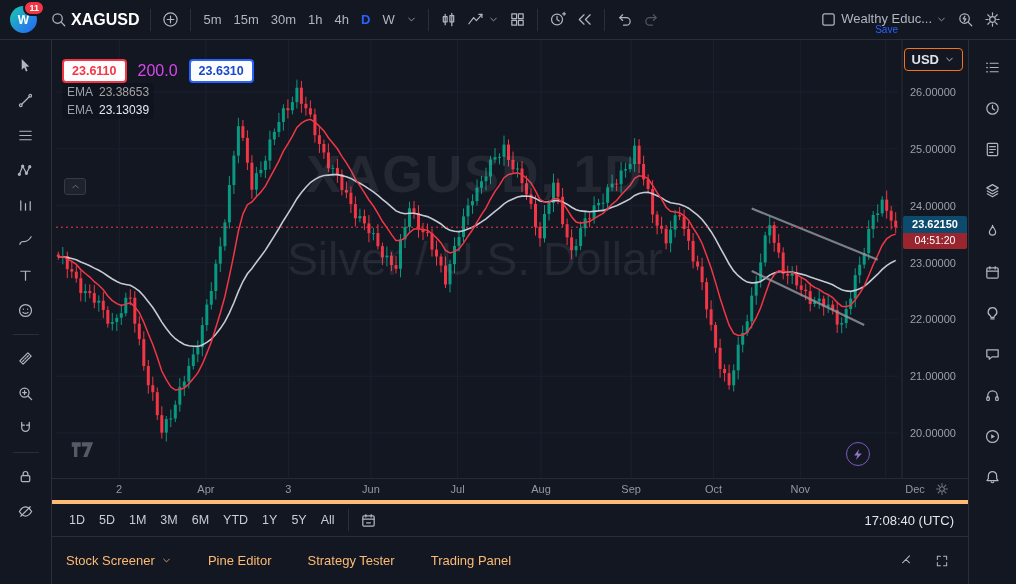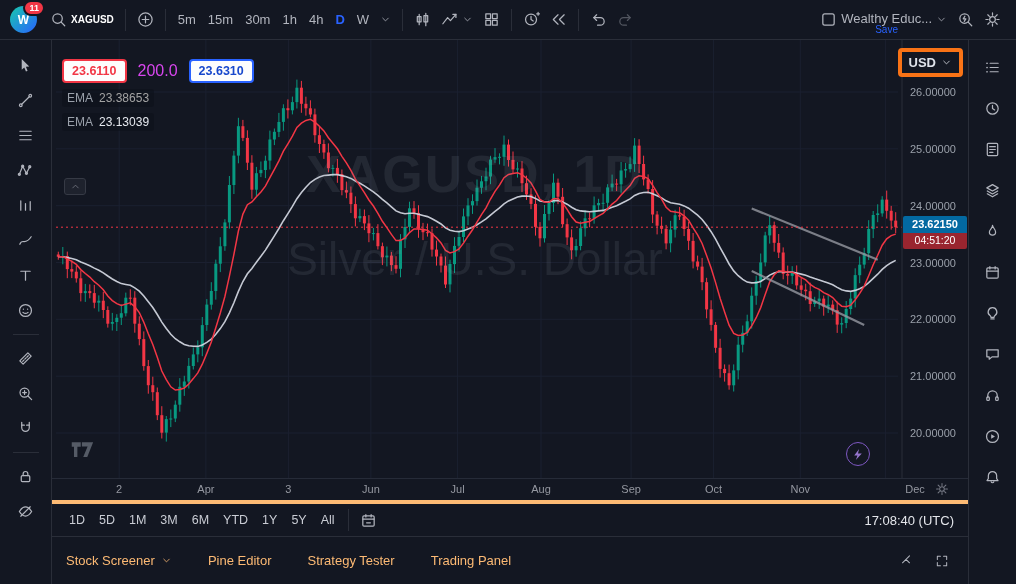--- a/index.html
+++ b/index.html
@@ -8,21 +8,21 @@
 button{background:transparent;border:0;color:#b2b5be;font:inherit;display:inline-flex;align-items:center;gap:4px;padding:4px 5px;border-radius:4px;cursor:pointer}
 .ic{width:17px;height:17px;stroke:currentColor;fill:none;stroke-width:1.3;stroke-linecap:round;stroke-linejoin:round;display:block}
 .ic12{width:11px;height:11px}
 .ic14{width:14px;height:14px}
 .grp{display:flex;align-items:center}
 .sep{width:1px;height:22px;background:#2a2e39;margin:0 6px}
 
 .topbar{height:40px;display:flex;align-items:center;justify-content:space-between;padding:0 10px;border-bottom:1px solid #2a2e39}
 .avatar{width:27px;height:27px;border-radius:50%;background:linear-gradient(135deg,#18c9ac,#2962ff);color:#fff;font-weight:700;font-size:12px;display:flex;align-items:center;justify-content:center;position:relative;margin-right:8px;flex:none}
 .badge{position:absolute;top:-6px;right:-8px;background:#f23645;color:#fff;font-size:9px;font-weight:700;padding:1px 4px;border-radius:8px;border:2px solid #131722}
-.sym{color:#fff;font-weight:700;font-size:10px}
+.sym{color:#fff;font-weight:700;font-size:16px}
 .tf{font-size:13px;padding:4px 6px}
 .tf.active{color:#2962ff;font-weight:700}
 .dim{opacity:.4}
 .layout-name-wrap{position:relative;line-height:1;padding-bottom:2px}
 .save-label{position:absolute;left:50%;transform:translateX(-50%);top:13px;font-size:10px;color:#2962ff}
 
 .main{display:flex;height:544px}
 .left-toolbar{width:52px;border-right:1px solid #2a2e39;display:flex;flex-direction:column;align-items:center;padding-top:10px;gap:4px;flex:none}
 .tbtn{width:34px;height:31px;justify-content:center;padding:0}
 .vsep{width:26px;height:1px;background:#2a2e39;margin:4px 0}
@@ -36,28 +36,28 @@
 .watermark{position:absolute;left:0;top:104px;width:846px;text-align:center;pointer-events:none;color:rgba(149,157,173,.13);z-index:1}
 .wm1{font-size:52px;font-weight:700;letter-spacing:2px}
 .wm2{font-size:46px;margin-top:28px}
 .legend{position:absolute;left:10px;top:10px;z-index:4}
 .change{color:#f23645}
 .trade-row{display:flex;align-items:center;gap:11px;margin-top:9px}
 .px-btn{border-radius:4px;padding:3px 8px;font-weight:700;font-size:12.5px;background:#fdfdfd}
 .sell{color:#f23645;border:2px solid #f23645}
 .buy{color:#1848cc;border:2px solid #2962ff}
 .spread{font-size:16px;color:#d946ef}
-.lrow{margin-top:6px}
+.lrow{}
 .chip{display:inline-flex;align-items:center;gap:6px;font-size:12px;color:#9aa0aa;background:rgba(13,16,26,.55);padding:2px 5px;border-radius:3px;cursor:pointer}
 .v1{color:#a3a3a3}
 .v2{color:#e6e9ef}
 .legend-collapse{position:absolute;left:12px;top:138px;width:22px;height:17px;background:#1e222d;border:1px solid #363a45;border-radius:3px;color:#787b86;display:flex;align-items:center;justify-content:center;z-index:4;padding:0}
-.usd-select{position:absolute;top:8px;right:5px;z-index:5;display:flex;align-items:center;gap:5px;background:#131722;border:4px solid #f97316;border-radius:4px;padding:3px 7px;font-weight:700;color:#dfe3ea;cursor:pointer}
+.usd-select{position:absolute;top:8px;right:5px;z-index:5;display:flex;align-items:center;gap:5px;background:#131722;border:1px solid #f97316;border-radius:4px;padding:3px 7px;font-weight:700;color:#dfe3ea;cursor:pointer}
 .price-tag{position:absolute;left:851px;width:64px;z-index:3;text-align:center;color:#fff;font-size:11px;line-height:1;border-radius:2px;overflow:hidden}
-.pt1{background:#0369a1;padding:3px 0;font-weight:700}
+.pt1{background:#0c4a6e;padding:3px 0;font-weight:700}
 .pt2{background:#99252f;padding:2px 0 3px;font-size:10.5px}
 .tv-logo{position:absolute;left:18px;top:400px;z-index:3;color:#555b66}
 .boost{position:absolute;left:794px;top:402px;z-index:3;width:24px;height:24px;border:1.5px solid #7e57c2;border-radius:50%;display:flex;align-items:center;justify-content:center;color:#9575cd;cursor:pointer}
 
 .time-axis{position:relative;height:22px;border-top:1px solid #262b38;color:#9598a1;font-size:11px}
 .tx{position:absolute;top:4px;transform:translateX(-50%)}
 .axis-gear{position:absolute;right:18px;top:2px;color:#787b86;padding:1px}
 .range-bar{height:36px;display:flex;align-items:center;justify-content:space-between;border-top:4px solid #fdba74;padding:0 10px}
 .rb{font-size:12.5px;padding:4px 7px;color:#c9ccd4}
 .clock{color:#e4e6eb;font-size:13px;padding-right:4px}

